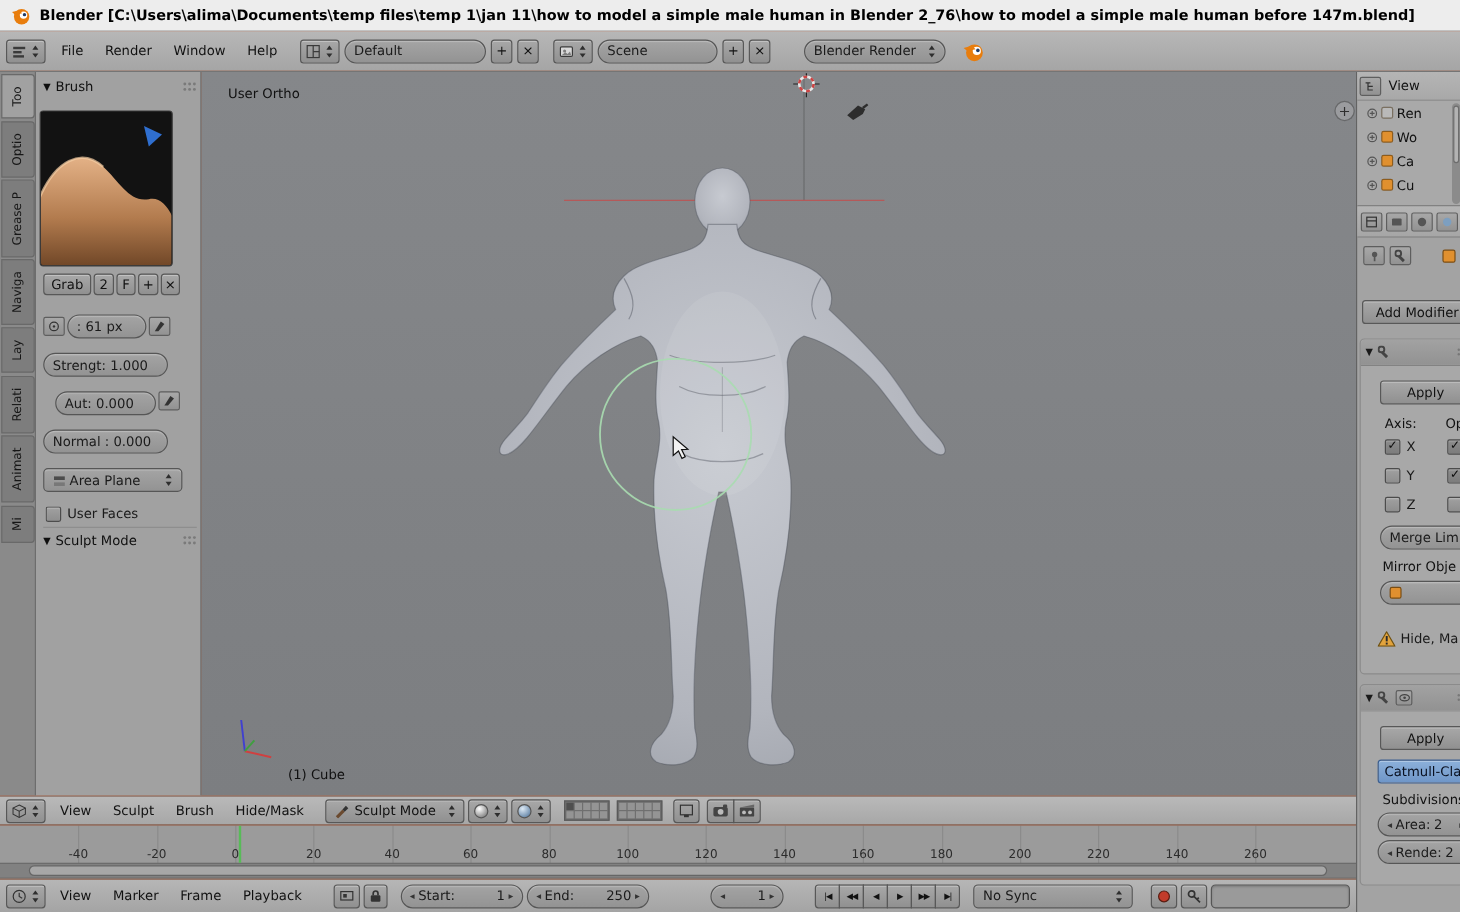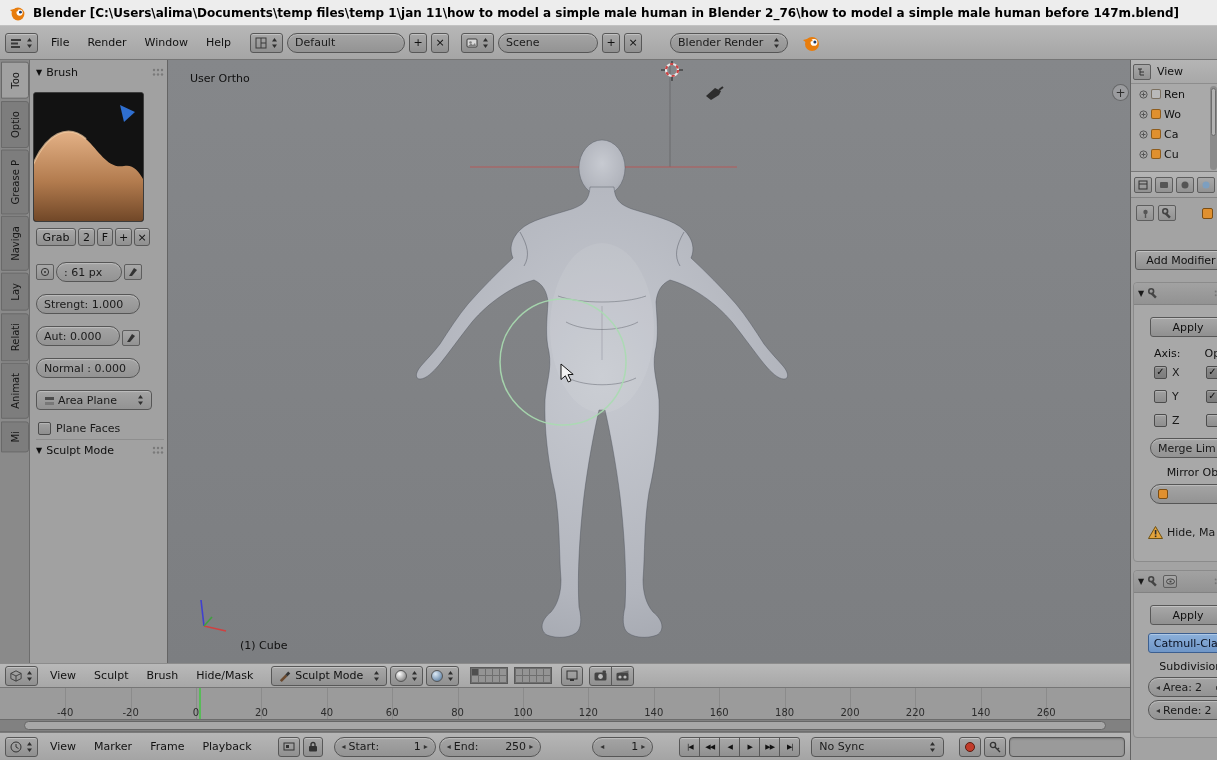--- a/index.html
+++ b/index.html
@@ -73,21 +73,21 @@
 .ol-label{font-size:11px;color:#101010;}
 .ol-scroll{position:absolute;right:1px;top:26px;width:7px;height:84px;background:#8b8b8b;border-radius:4px;}
 .ol-scroll-handle{position:absolute;left:1px;top:2px;width:5px;height:48px;background:#b3b3b3;border-radius:3px;border:1px solid #6d6d6d;}
 .props-header{position:absolute;left:0;top:112px;width:87px;height:26px;background:linear-gradient(#b5b5b5,#a6a6a6);border-bottom:1px solid #858585;display:flex;align-items:center;gap:3px;padding:0 3px;}
 .props-context{position:absolute;left:0;top:140px;width:87px;height:26px;display:flex;align-items:center;gap:4px;padding:0 5px;}
 .modpanel{position:absolute;left:2px;width:96px;background:#a8a8a8;border:1px solid #8b8b8b;border-radius:4px;}
 .modhead{display:flex;align-items:center;gap:4px;height:22px;padding:0 4px;background:linear-gradient(#a2a2a2,#929292);border-bottom:1px solid #828282;border-radius:4px 4px 0 0;}
 .axis-row{display:flex;align-items:center;gap:5px;height:24px;padding-left:20px;padding-right:9px;}
 .axis-row .cb.right{margin-left:auto;}
 .blue-btn{background:linear-gradient(#8cb0da,#6f96c8) !important;border-color:#3c5f90 !important;color:#091020 !important;}
-.plabel{position:absolute;font-size:11px;color:#101010;white-space:nowrap;text-align:right;}
+.plabel{position:absolute;font-size:11px;color:#101010;white-space:nowrap;}
 .warnrow{display:flex;align-items:center;gap:4px;}
 
 
 .bpreview{position:absolute;left:3px;top:32px;width:111px;height:130px;background:#161616;border:1px solid #3c3c3c;border-radius:3px;overflow:hidden;}
 svg{display:block;}
 </style>
 </head>
 <body>
 
 <div class="app">
@@ -234,21 +234,21 @@
           <svg width="10" height="10" viewBox="0 0 10 10">
             <path d="M1 9 L6 1 L9 3 L4 9 Z" fill="#333"></path>
           </svg>
         </span>
     </div>
 
     <span class="field abs" style="left:6px;top:234px;width:104px;">
         <span>Strengt: 1.000</span>
       </span>
 
-    <div class="abs" style="left:6px;top:266px;display:flex;gap:2px;align-items:flex-end;">
+    <div class="abs" style="left:16px;top:266px;display:flex;gap:2px;align-items:flex-start;">
       <span class="field" style="width:84px;">
           <span>Aut: 0.000</span>
         </span>
       <span class="mini-btn">
           <svg width="10" height="10" viewBox="0 0 10 10">
             <path d="M1 9 L6 1 L9 3 L4 9 Z" fill="#333"></path>
           </svg>
         </span>
     </div>
 
@@ -264,21 +264,21 @@
       <span>Area Plane</span>
       <span style="flex:1"></span>
       <svg class="ud" width="7" height="12" viewBox="0 0 7 12">
           <path d="M3.5 1 6 4.5 1 4.5Z" fill="#2e2e2e"></path>
           <path d="M3.5 11 1 7.5 6 7.5Z" fill="#2e2e2e"></path>
         </svg>
     </span>
 
     <div class="abs" style="left:8px;top:362px;height:13px;overflow:hidden;display:flex;gap:5px;align-items:flex-start;">
       <span class="cb"></span>
-      <span>Plane Faces</span>
+      <span>User Faces</span>
     </div>
 
     <div class="panel-header abs" style="left:6px;top:379px;width:128px;border-top:1px solid #8e8e8e;padding-top:4px;">
       <span style="font-size:8px;">▼</span>
       <span>Sculpt Mode</span>
       <span style="flex:1"></span>
       <svg class="grip" width="12" height="9" viewBox="0 0 12 9">
           <g fill="#6d6d6d">
             <circle cx="2" cy="2" r="1.2"></circle>
             <circle cx="6" cy="2" r="1.2"></circle>

